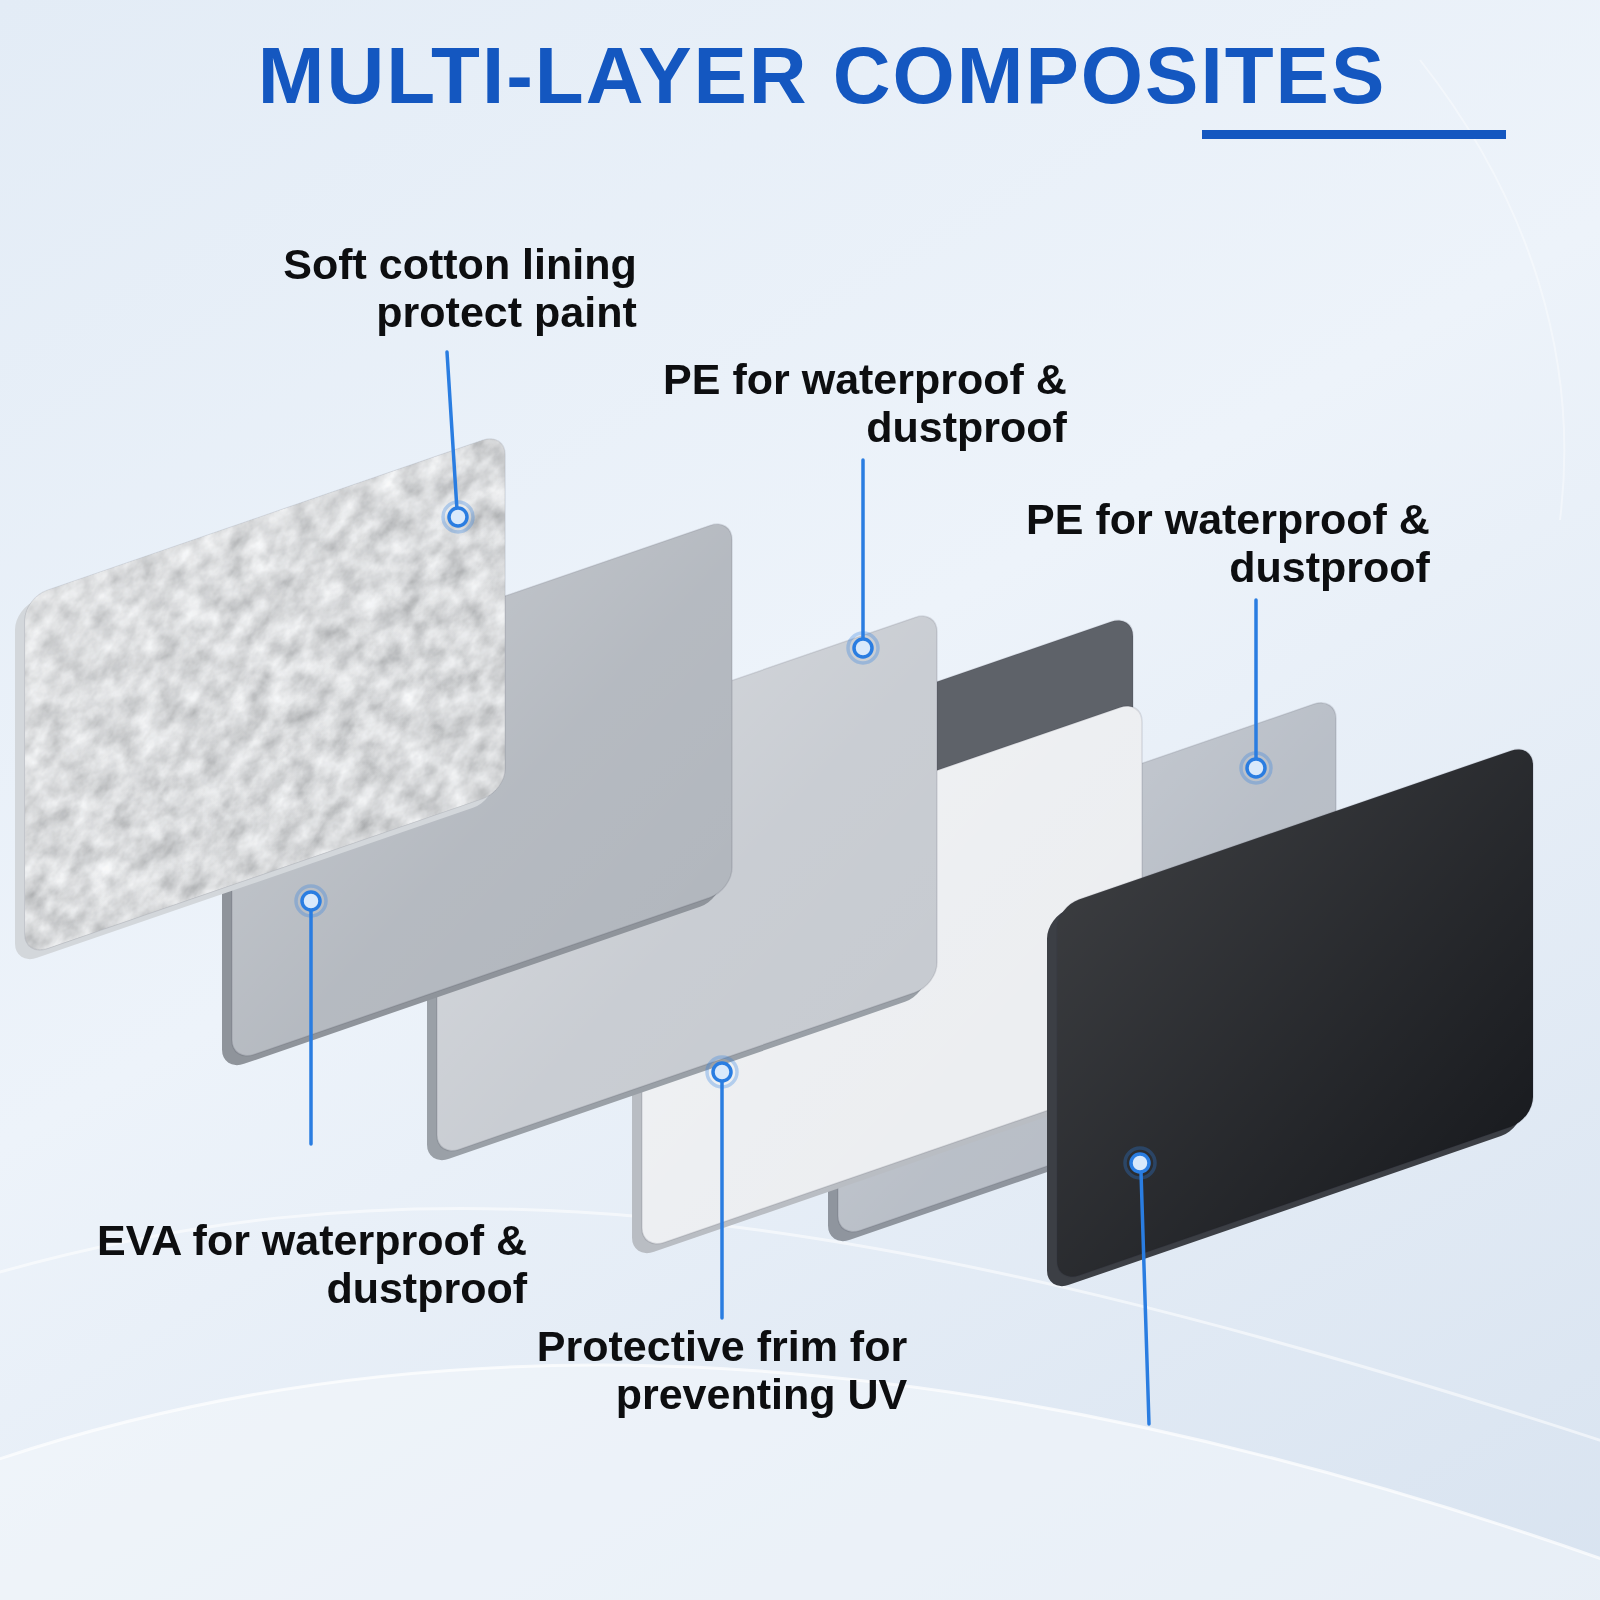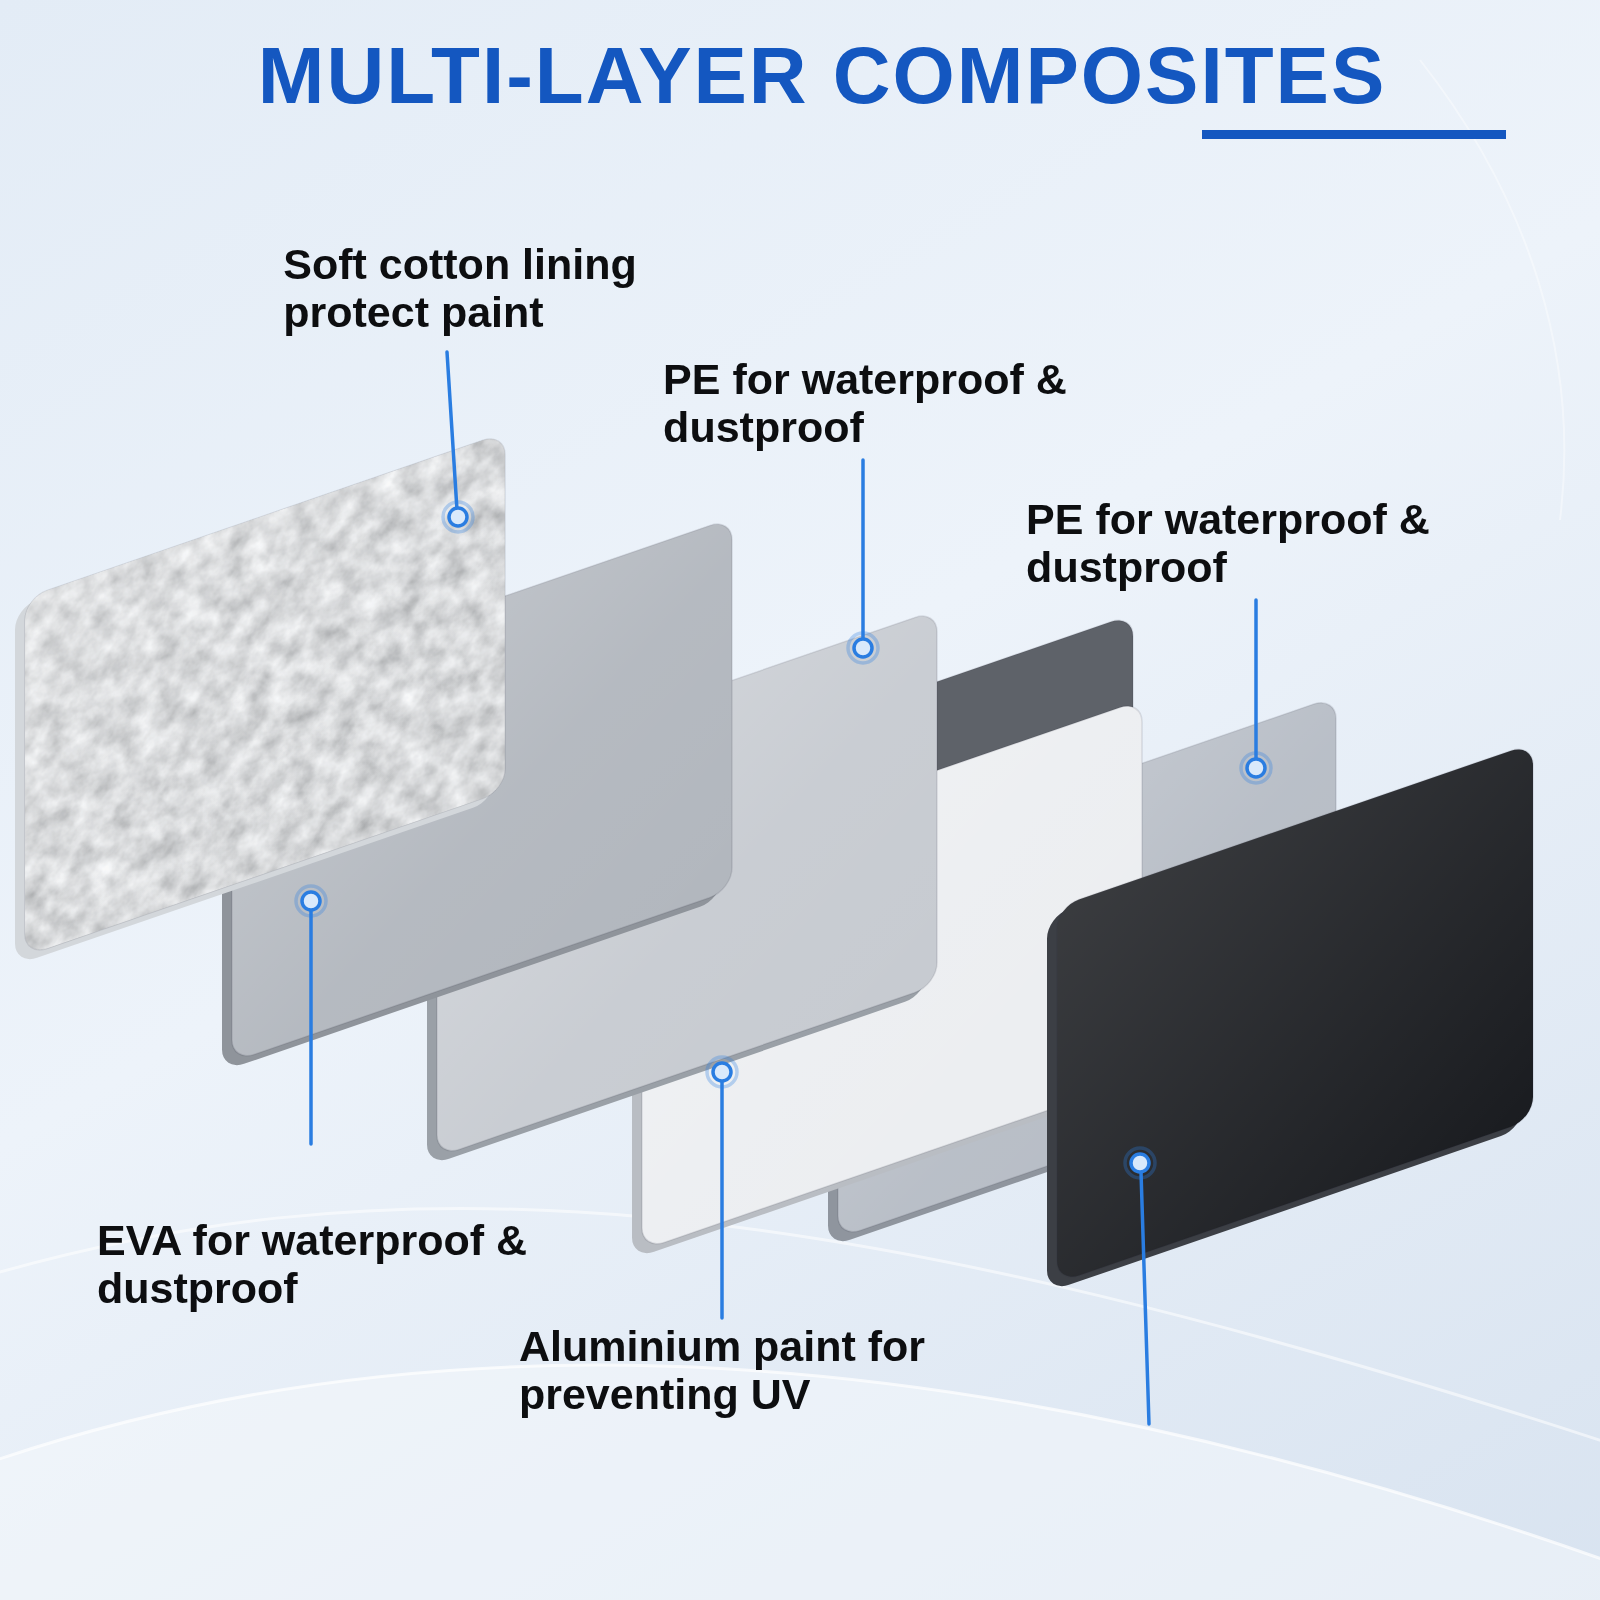--- a/index.html
+++ b/index.html
@@ -13,21 +13,21 @@
   .title{
     position:absolute;top:30px;left:0;right:0;text-align:center;
     font-size:80px;font-weight:700;letter-spacing:2px;
     color:var(--title-blue,#1457c0);
   }
   .title-underline{
     position:absolute;left:1202px;top:130px;width:304px;height:9px;
     background:var(--title-blue,#1457c0);
   }
   .callout-label{
-    position:absolute;transform:translateX(-50%);text-align:left;
+    position:absolute;transform:translateX(-50%);text-align:right;
     font-size:43px;line-height:1.12;font-weight:700;
     color:var(--label-text,#0d0e10);white-space:pre-line;
   }
   .callout-line{stroke:var(--accent,#2a7de1);stroke-width:3.5;fill:none;stroke-linecap:round}
   .dot-outer{fill:none;stroke:var(--accent,#2a7de1);stroke-opacity:.3;stroke-width:3.5}
   .dot-inner{fill:#d9e9fb;stroke:var(--accent,#2a7de1);stroke-width:3.5}
   .panel-face{stroke:rgba(40,45,55,.12);stroke-width:1.5}
   .bg-curve{stroke:#ffffff;fill:none}
 </style>
 </head>
@@ -132,16 +132,16 @@
   <div class="title-underline"></div>
 
   <div class="callout-label" style="left:460px;top:240px">Soft cotton lining
 protect paint</div>
   <div class="callout-label" style="left:865px;top:355px">PE for waterproof &amp;
 dustproof</div>
   <div class="callout-label" style="left:1228px;top:495px">PE for waterproof &amp;
 dustproof</div>
   <div class="callout-label" style="left:312px;top:1216px">EVA for waterproof &amp;
 dustproof</div>
-  <div class="callout-label" style="left:722px;top:1322px">Aluminium paint for
+  <div class="callout-label" style="left:722px;top:1322px">Protective frim for
 preventing UV</div>
 
 </div>
 
 </body></html>

